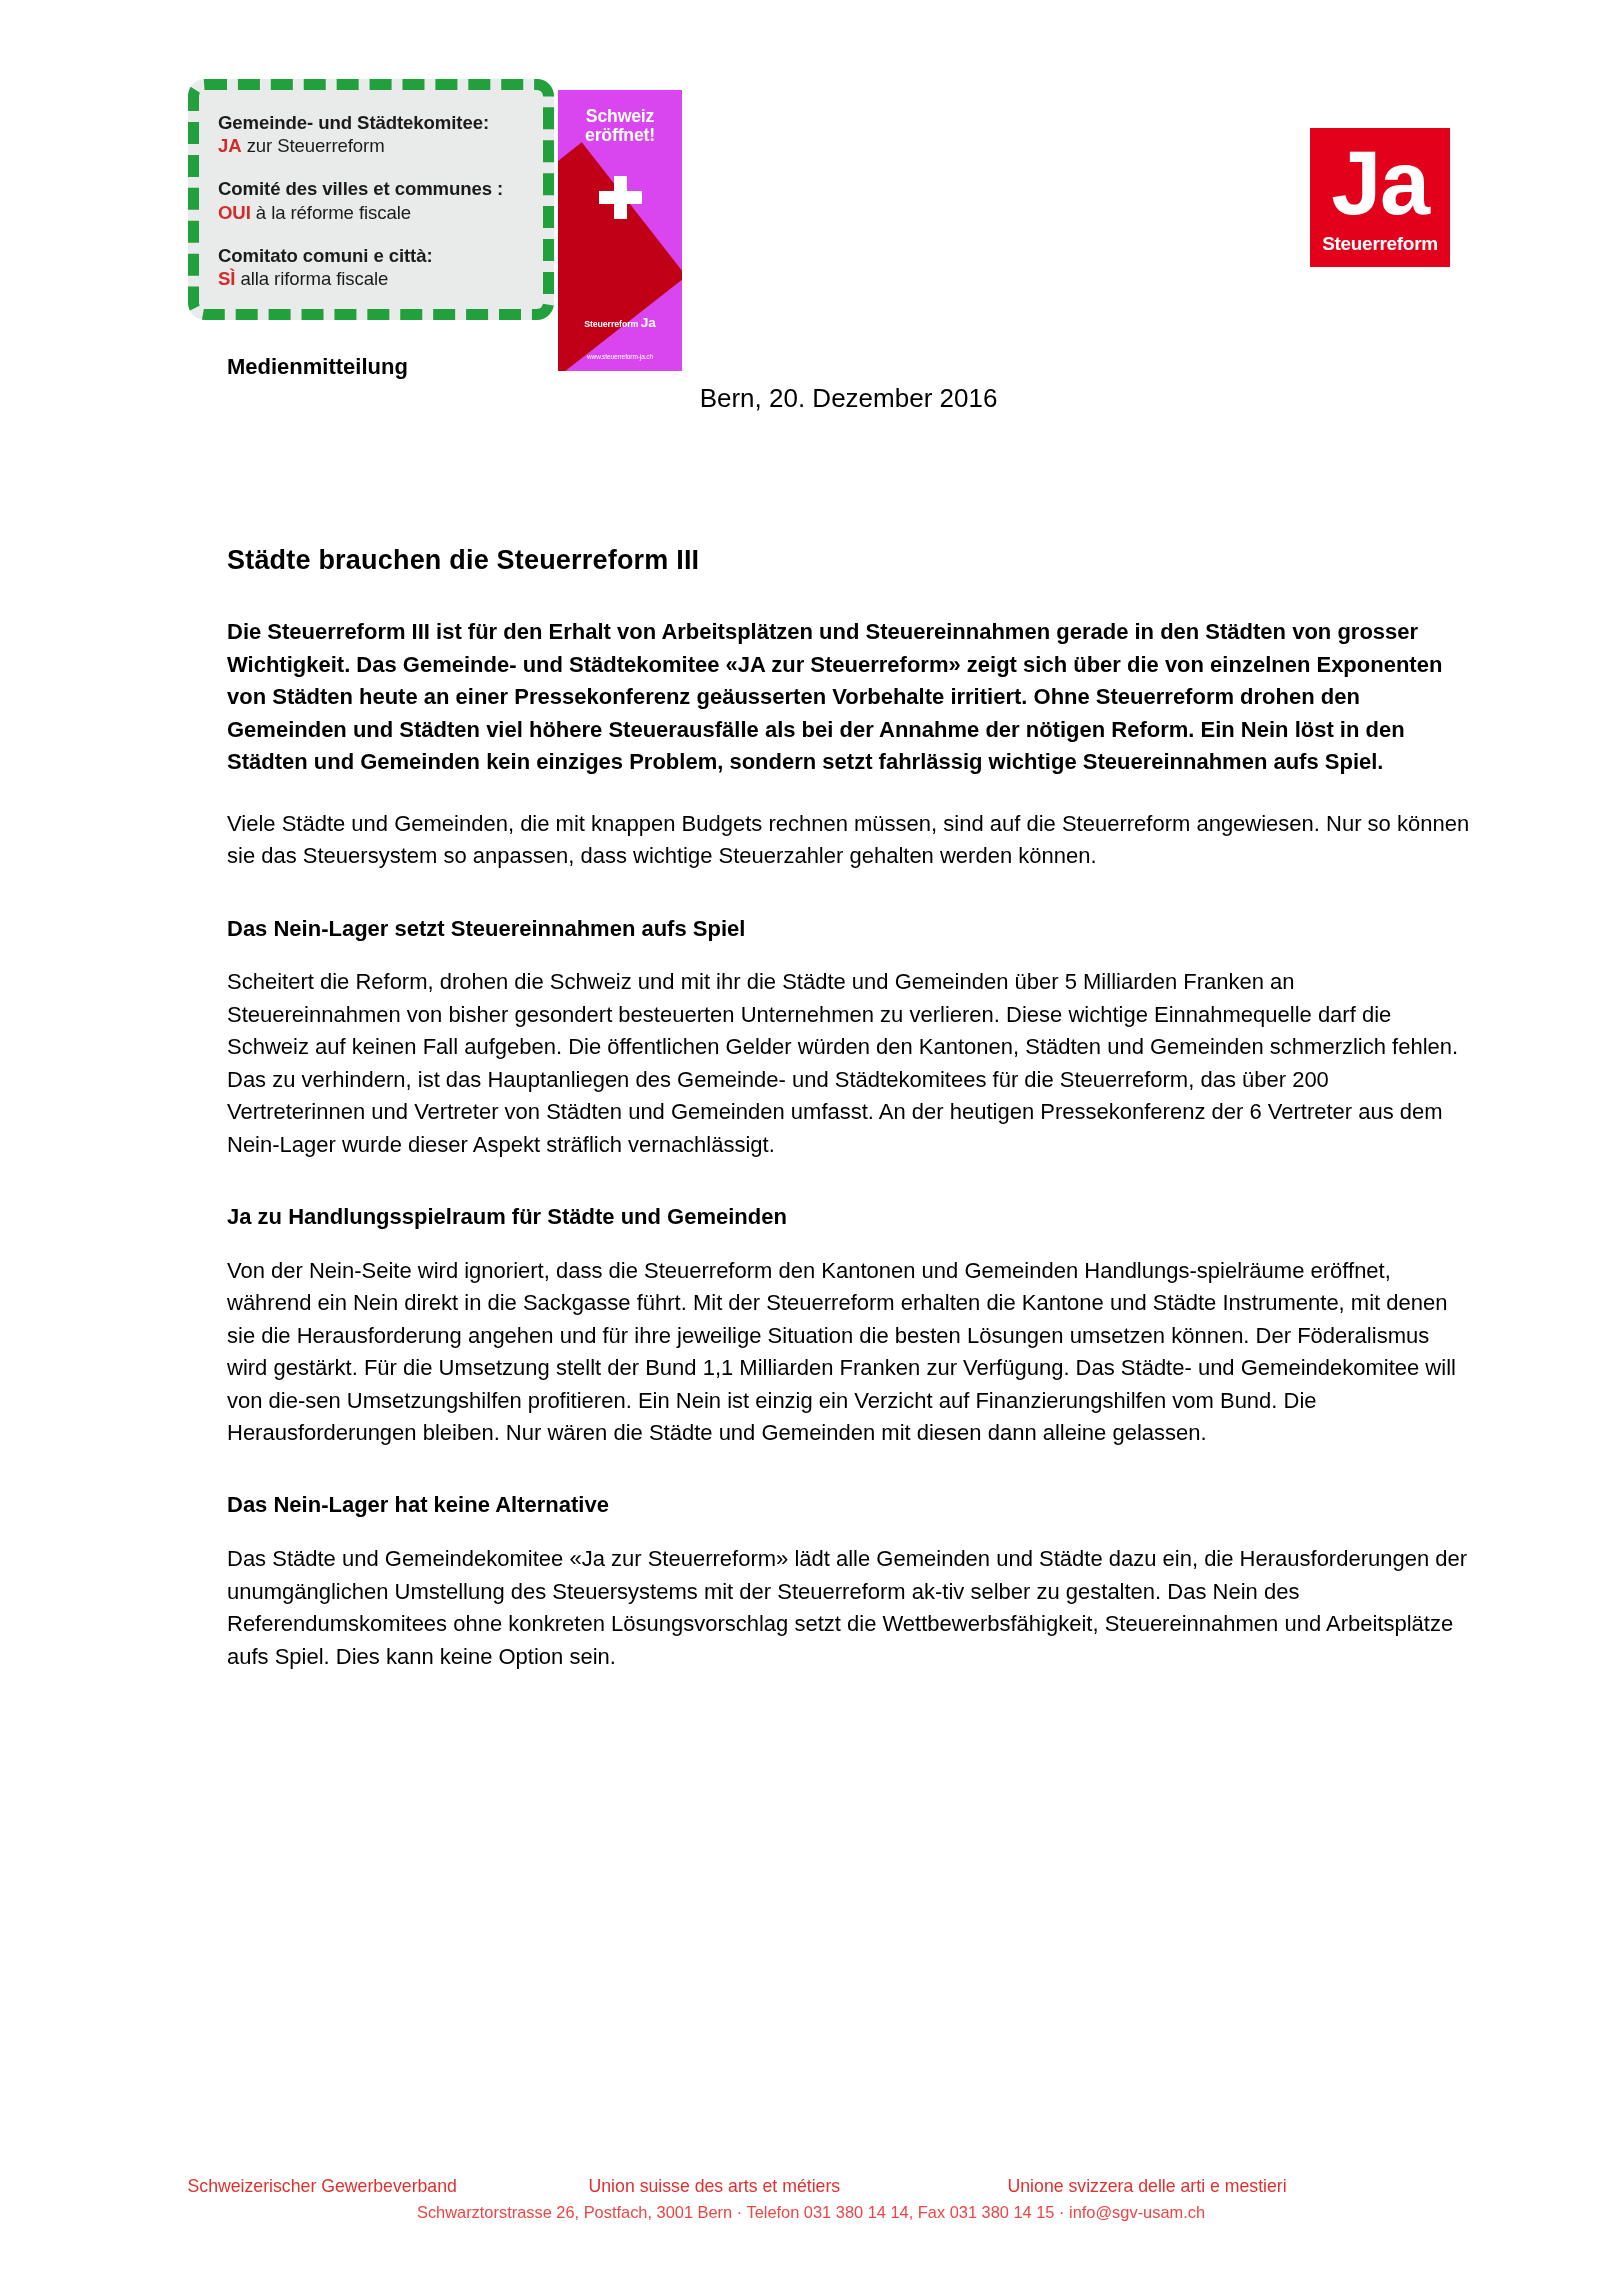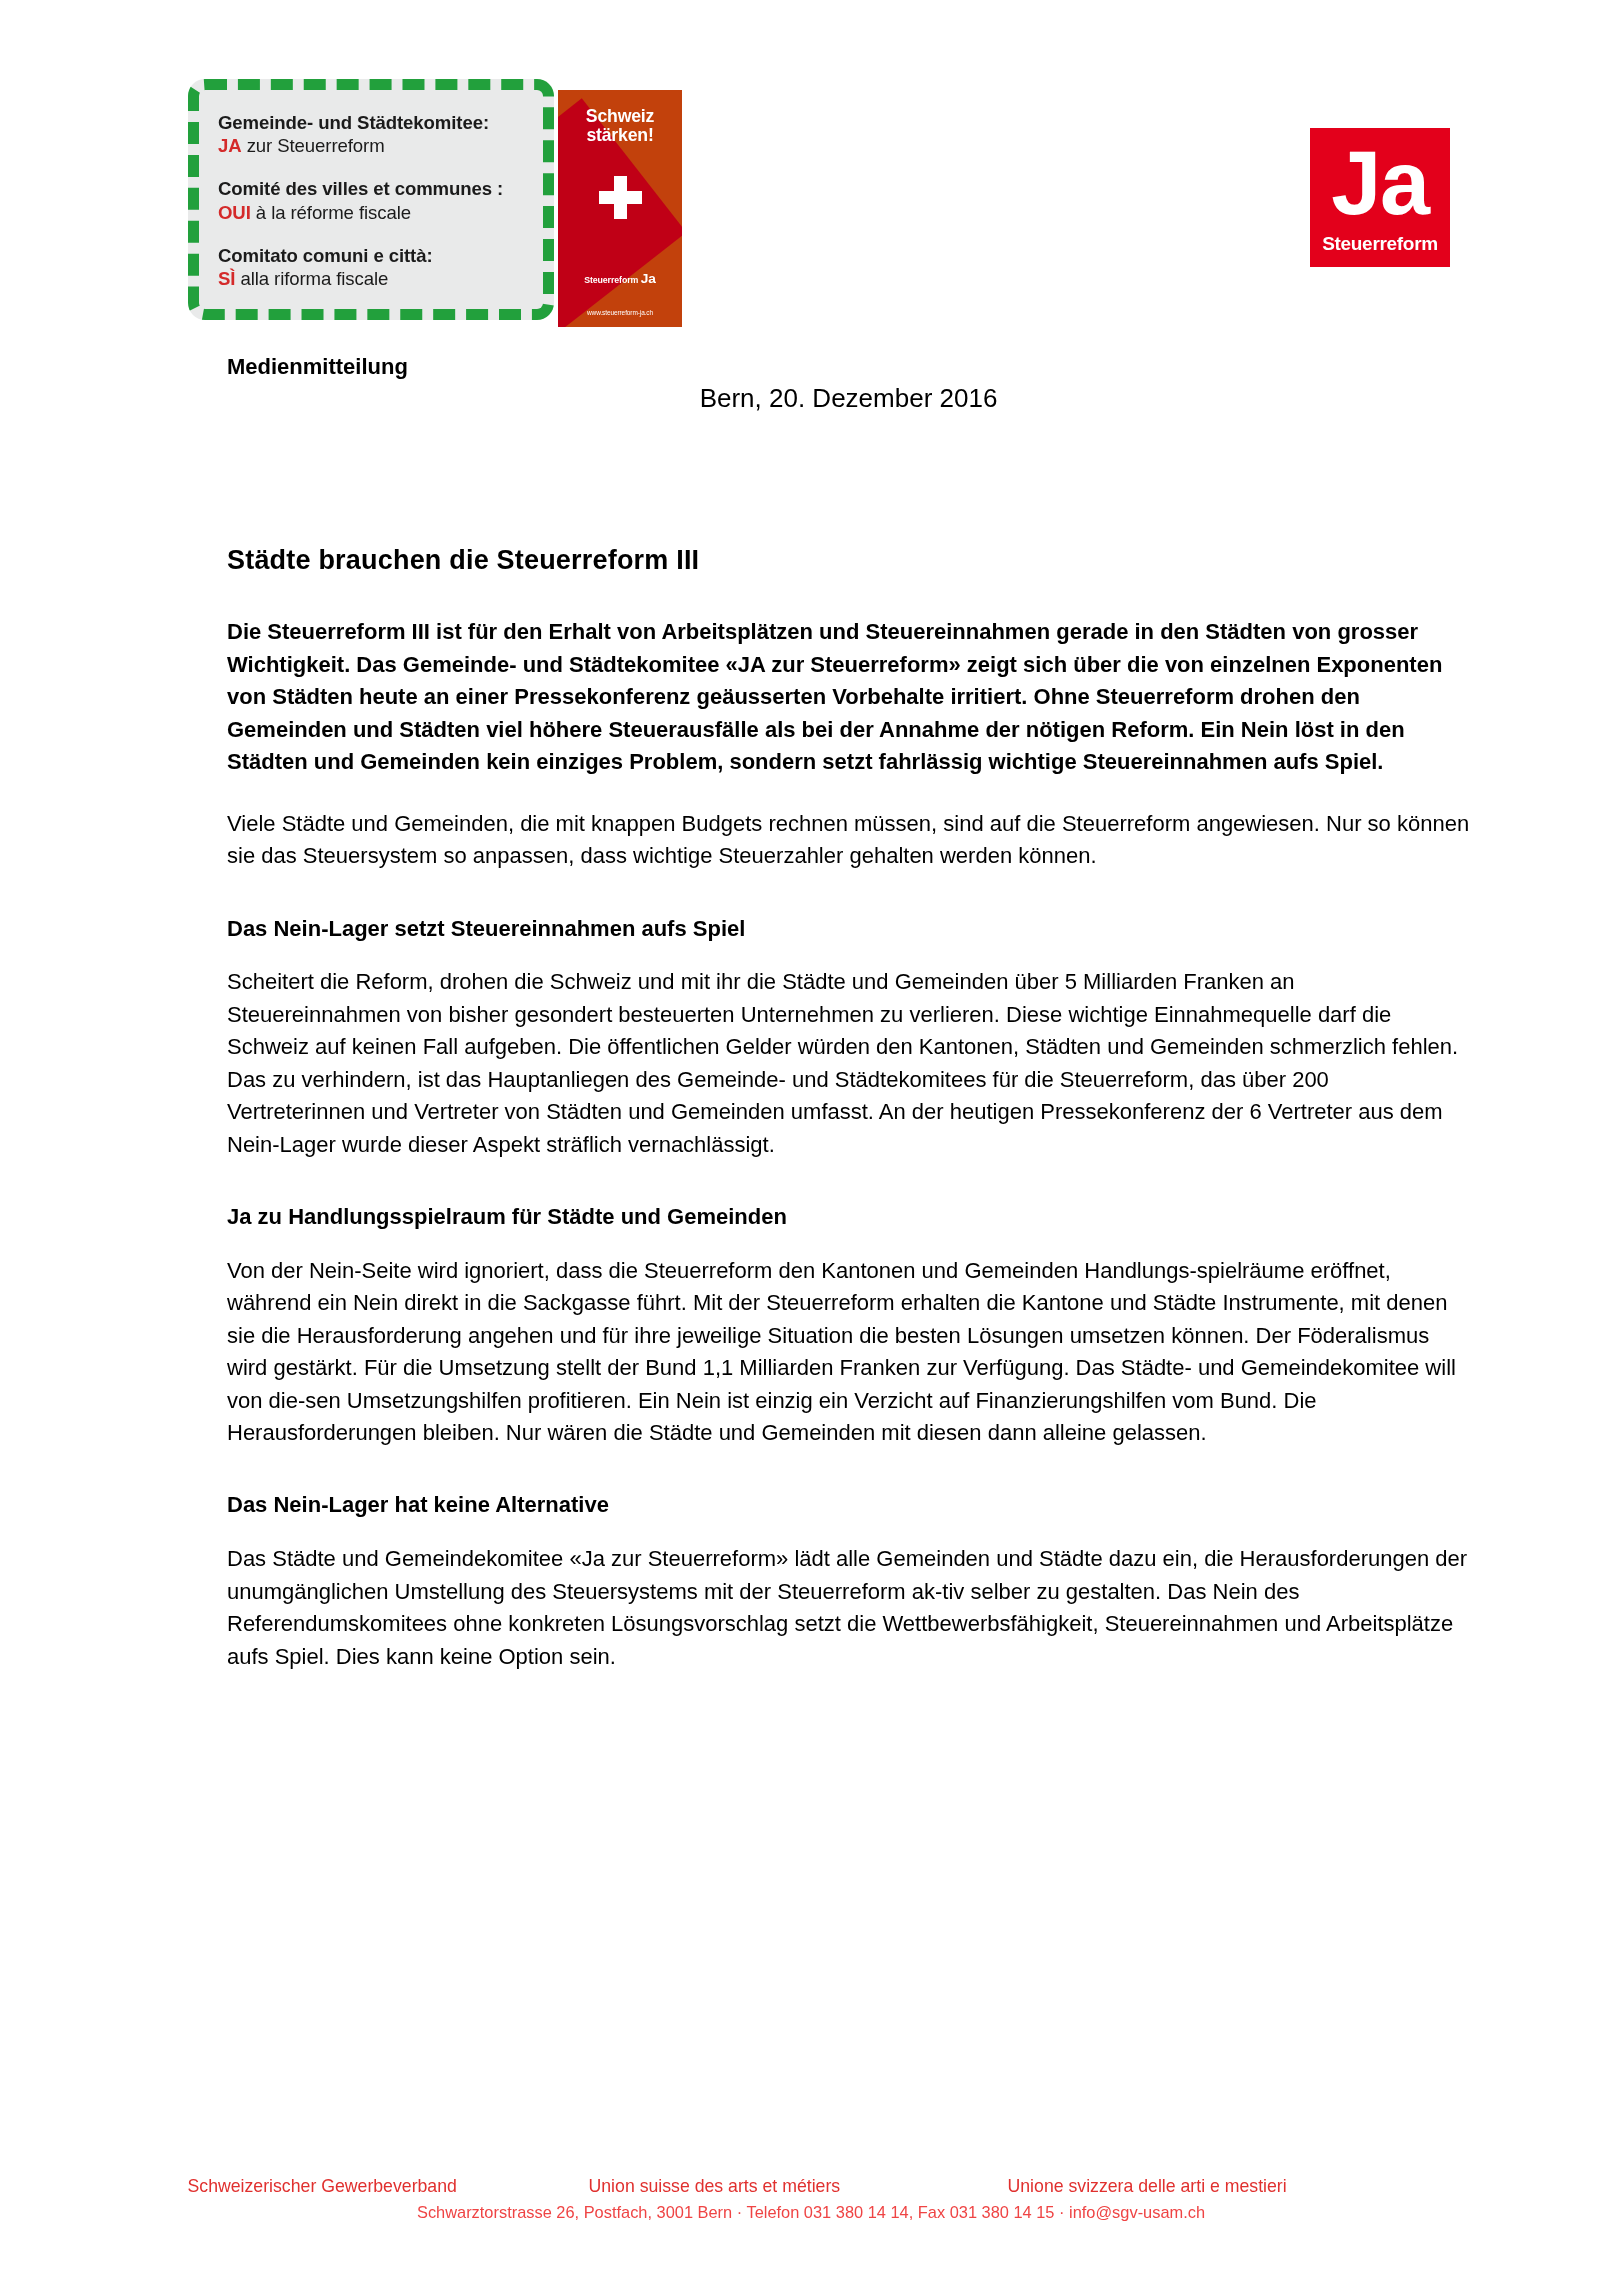--- a/index.html
+++ b/index.html
@@ -86,22 +86,22 @@
     font-weight: normal;
     color: #1b1b1b;
   }
 
   
   .banner {
     position: absolute;
     left: 370px;
     top: 10.5px;
     width: 124px;
-    height: 237px;
-    background: #c2410c;
+    height: 281px;
+    background: #d946ef;
     overflow: hidden;
   }
   .banner-shadow {
     position: absolute;
     left: -26px;
     bottom: -26px;
     width: 196px;
     height: 170px;
     background: #c00016;
     transform: rotate(-38deg);
@@ -317,21 +317,21 @@
           <div class="committee-line2">
             <span class="committee-yes">SÌ</span><span class="committee-rest"> alla riforma fiscale</span>
           </div>
         </div>
       </div>
 
       <div class="banner">
         <div class="banner-shadow"></div>
         <div class="banner-title">
           <span>Schweiz</span><br>
-          <span>stärken!</span>
+          <span>eröffnet!</span>
         </div>
         <div class="banner-cross"></div>
         <div class="banner-claim">
           <span>Steuerreform</span><span class="big">Ja</span>
         </div>
         <div class="banner-url">www.steuerreform-ja.ch</div>
       </div>
     </div>
 
     <div class="ja-logo">

